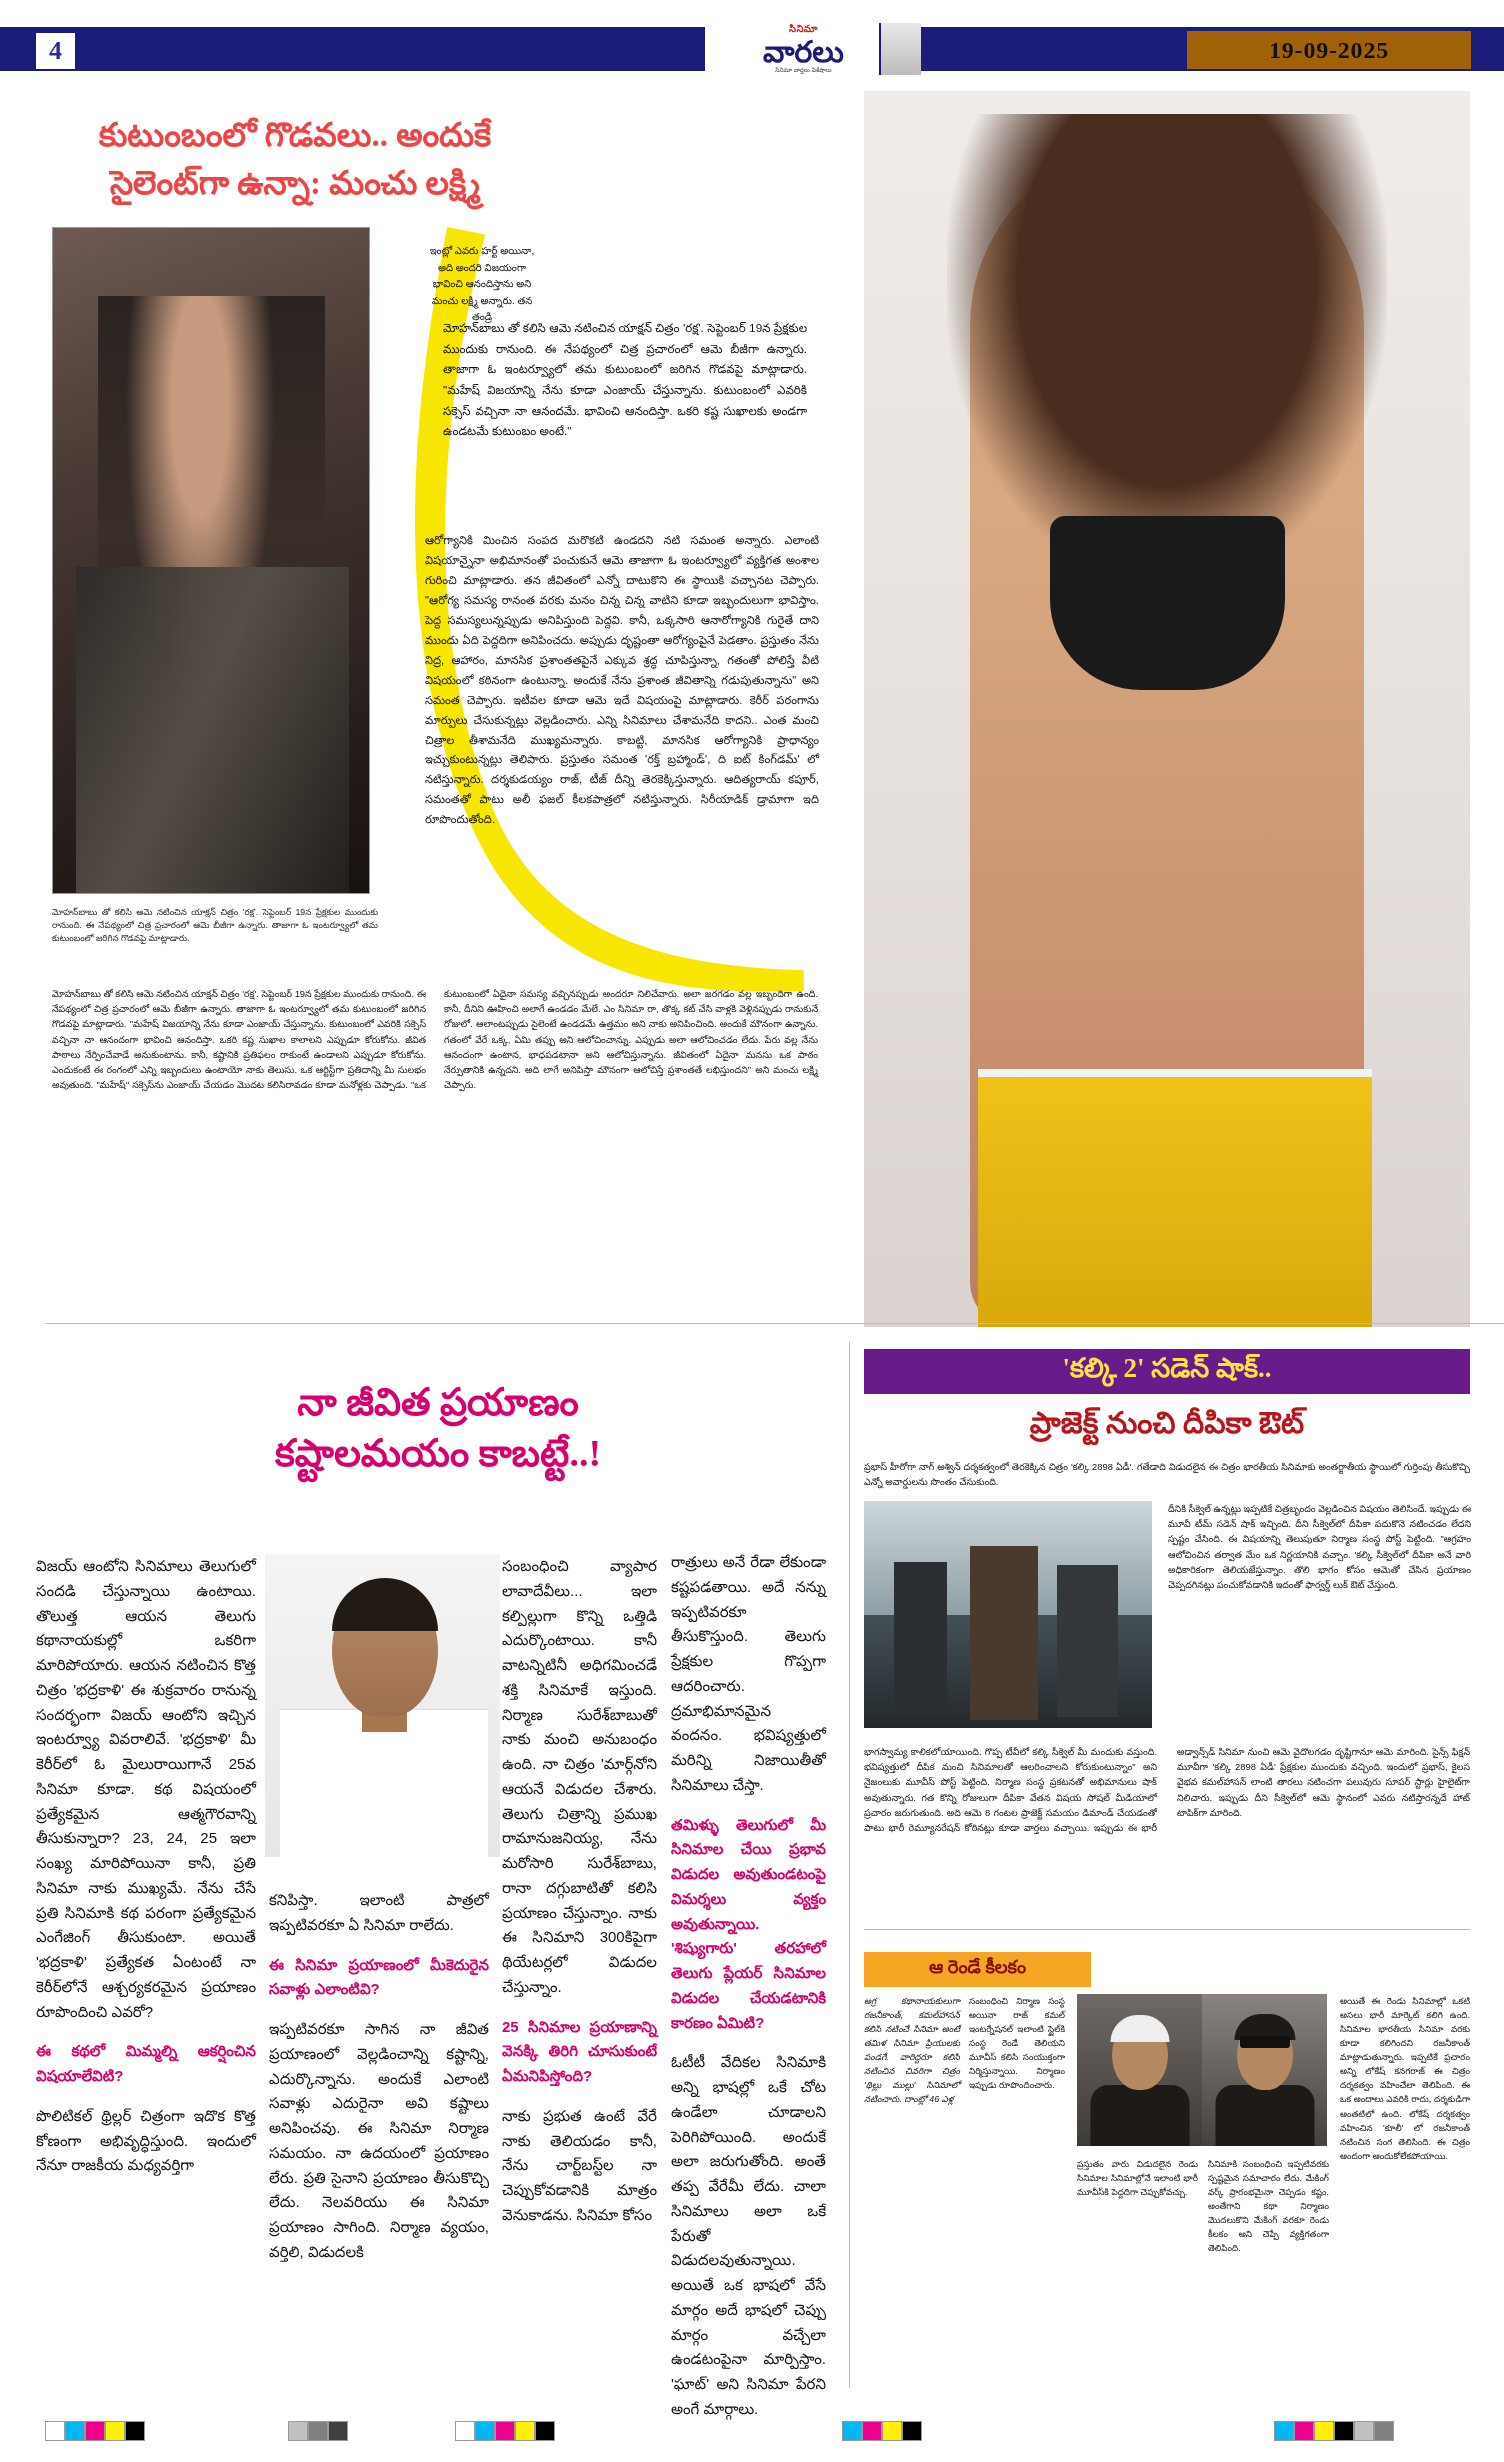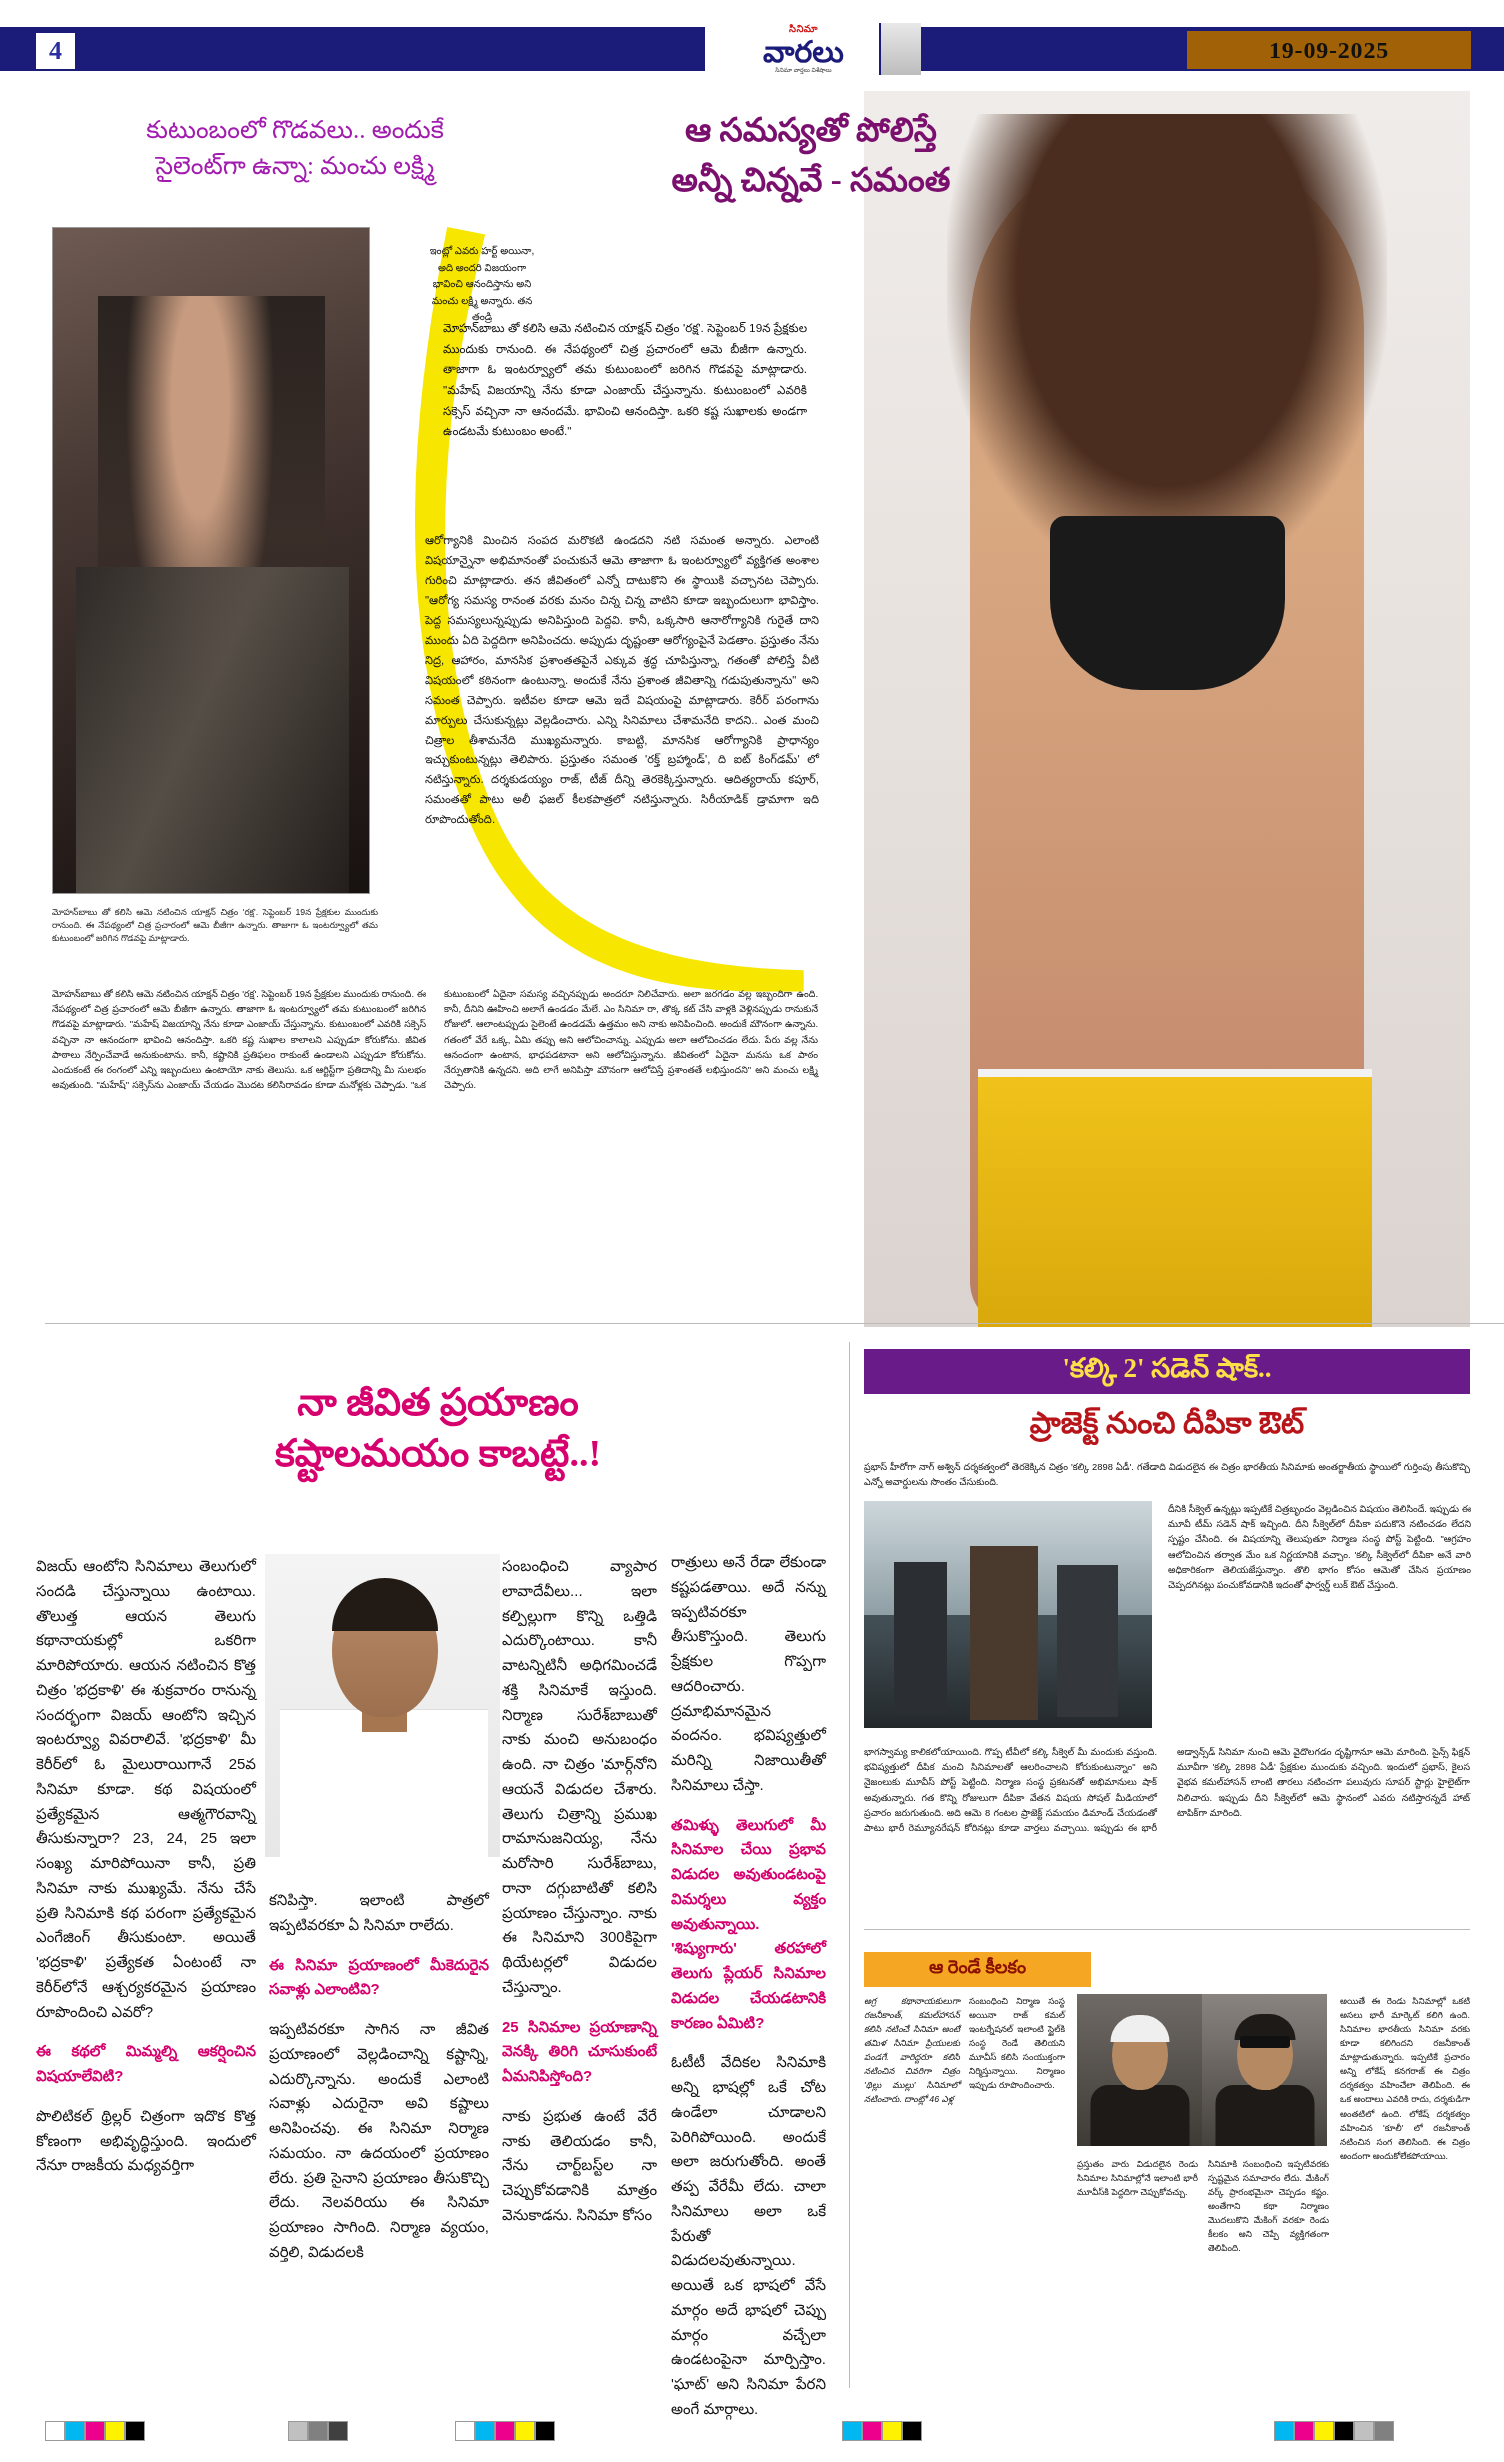--- a/index.html
+++ b/index.html
@@ -21,21 +21,21 @@
   .masthead { position:absolute; left:705px; top:20px; width:197px; height:58px; background:#ffffff; display:flex; flex-direction:column; align-items:center; justify-content:center; }
   .masthead-sub { font-size:10px; color:#d21b1b; font-weight:bold; letter-spacing:0.4px; }
   .masthead-main { font-size:30px; color:#1b1c7a; font-weight:bold; font-family:"Liberation Serif", serif; line-height:1; }
   .masthead-tag { font-size:6px; color:#333; }
   .masthead-flag { position:absolute; left:879px; top:23px; width:42px; height:52px; background:linear-gradient(180deg,#e8e8e8,#bdbdbd); border-left:2.3px solid #1b1c7a; }
   .date-box { position:absolute; right:32px; top:29px; width:288px; height:42px; background:#a16207; border:2.3px solid #1b1c7a; display:flex; align-items:center; justify-content:center; }
   .date-text { font-size:24px; font-weight:bold; color:#111; letter-spacing:0.8px; font-family:"Liberation Serif", serif; }
 
   
   .a1-head { position:absolute; left:45px; top:112px; width:500px; text-align:center; }
-  .a1-head div { font-size:25px; font-weight:normal; color:#a21caf; line-height:1.45; font-family:"Liberation Serif", serif; }
+  .a1-head div { font-size:33px; font-weight:bold; color:#ef4444; line-height:1.45; font-family:"Liberation Serif", serif; }
 
   .a1-photo { position:absolute; left:52px; top:227px; width:318px; height:667px;
               background:linear-gradient(160deg,#6e5a52 0%,#473833 35%,#2d2320 70%,#171110 100%);
               border:0.8px solid #999; overflow:hidden; }
   .a1-photo .figure { position:absolute; left:45px; top:68px; width:227px; height:599px;
               background:radial-gradient(ellipse at 45% 18%, #c79b7f 0 16%, rgba(199,155,127,0) 42%),
                          linear-gradient(180deg,#2a2320 0%,#3a2e29 40%,#1c1614 100%); }
   .a1-photo .saree { position:absolute; left:23px; bottom:0; width:273px; height:326px;
               background:linear-gradient(115deg,#2f2a28 0%,#575048 45%,#241f1d 100%); opacity:.95; }
 
@@ -165,24 +165,20 @@
   </div>
 
   <svg class="swoosh" viewBox="0 0 560 1010">
     <path d="M70 0 C 20 260, 0 520, 90 760 C 160 950, 300 1005, 470 1008 L 540 1008 L 540 980 C 330 975, 180 920, 120 740 C 40 510, 60 250, 120 10 Z" fill="#f7e600"></path>
   </svg>
 
   <div class="a1-lead">ఇంట్లో ఎవరు హర్ట్ అయినా, అది అందరి విజయంగా భావించి ఆనందిస్తాను అని మంచు లక్ష్మి అన్నారు. తన తండ్రి</div>
   <div class="a1-body">మోహన్‌బాబు తో కలిసి ఆమె నటించిన యాక్షన్ చిత్రం 'రక్ష'. సెప్టెంబర్ 19న ప్రేక్షకుల ముందుకు రానుంది. ఈ నేపథ్యంలో చిత్ర ప్రచారంలో ఆమె బీజీగా ఉన్నారు. తాజాగా ఓ ఇంటర్వ్యూలో తమ కుటుంబంలో జరిగిన గొడవపై మాట్లాడారు. "మహేష్ విజయాన్ని నేను కూడా ఎంజాయ్ చేస్తున్నాను. కుటుంబంలో ఎవరికి సక్సెస్ వచ్చినా నా ఆనందమే. భావించి ఆనందిస్తా. ఒకరి కష్ట సుఖాలకు అండగా ఉండటమే కుటుంబం అంటే."</div>
   <div class="a1-body2">మోహన్‌బాబు తో కలిసి ఆమె నటించిన యాక్షన్ చిత్రం 'రక్ష'. సెప్టెంబర్ 19న ప్రేక్షకుల ముందుకు రానుంది. ఈ నేపథ్యంలో చిత్ర ప్రచారంలో ఆమె బీజీగా ఉన్నారు. తాజాగా ఓ ఇంటర్వ్యూలో తమ కుటుంబంలో జరిగిన గొడవపై మాట్లాడారు. "మహేష్ విజయాన్ని నేను కూడా ఎంజాయ్ చేస్తున్నాను. కుటుంబంలో ఎవరికి సక్సెస్ వచ్చినా నా ఆనందంగా భావించి ఆనందిస్తా. ఒకరి కష్ట సుఖాల కాలాలని ఎప్పుడూ కోరుకోను. జీవిత పాఠాలు నేర్పించేవాడే అనుకుంటాను. కానీ, కష్టానికి ప్రతిఫలం రాకుంటే ఉండాలని ఎప్పుడూ కోరుకోను. ఎందుకంటే ఈ రంగంలో ఎన్ని ఇబ్బందులు ఉంటాయో నాకు తెలుసు. ఒక ఆర్టిస్ట్‌గా ప్రతిదాన్ని మీ సులభం అవుతుంది. "మహేష్" సక్సెస్‌ను ఎంజాయ్ చేయడం మొదట కలిసిరావడం కూడా మనోళ్లకు చెప్పాడు. "ఒక కుటుంబంలో ఏదైనా సమస్య వచ్చినప్పుడు అందరూ నిలిచేవారు. అలా జరగడం వల్ల ఇబ్బందిగా ఉంది. కానీ, దీనిని ఊహించి అలాగే ఉండడం మేలే. ఎం సినిమా రా, తొక్క కట్ చేసి వాళ్లకి వెళ్లినప్పుడు రానుకునే రోజులో. ఆలాంటప్పుడు సైలెంటే ఉండడమే ఉత్తమం అని నాకు అనిపించింది. అందుకే మౌనంగా ఉన్నాను. గతంలో వేరే ఒక్క, ఏమి తప్పు అని ఆలోచించాన్ను. ఎప్పుడు అలా ఆలోచించడం లేదు. పేరు వల్ల నేను ఆనందంగా ఉంటాన, భాధపడటానా అని ఆలోచిస్తున్నాను. జీవితంలో ఏదైనా మనసు ఒక పాఠం నేర్పుతానికి ఉన్నదని. అది లాగే అనిపిస్తా మౌనంగా ఆలోచిస్తే ప్రశాంతతే లభిస్తుందని" అని మంచు లక్ష్మి చెప్పారు.</div>
 
-  <div class="a2-head">
-    <div>ఆ సమస్యతో పోలిస్తే</div>
-    <div>అన్నీ చిన్నవే - సమంత</div>
-  </div>
 
   <div class="a2-photo">
     <div class="body"></div>
     <div class="hair"></div>
     <div class="top"></div>
     <div class="waistband"></div>
     <div class="pants"></div>
   </div>
 
   <div style="position:absolute;left:443px;top:531px;width:0;height:0"></div>

